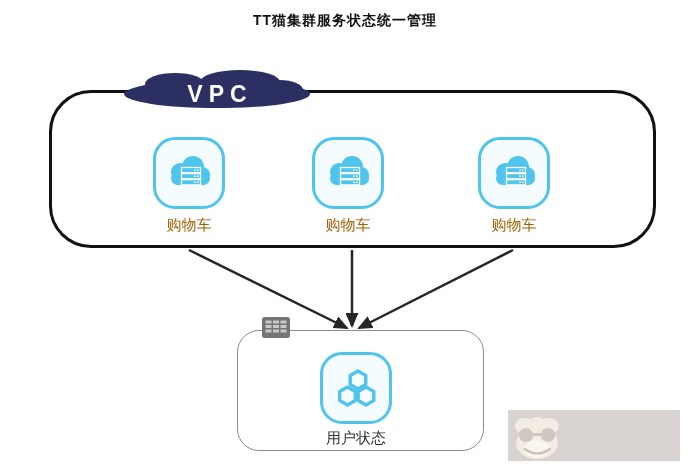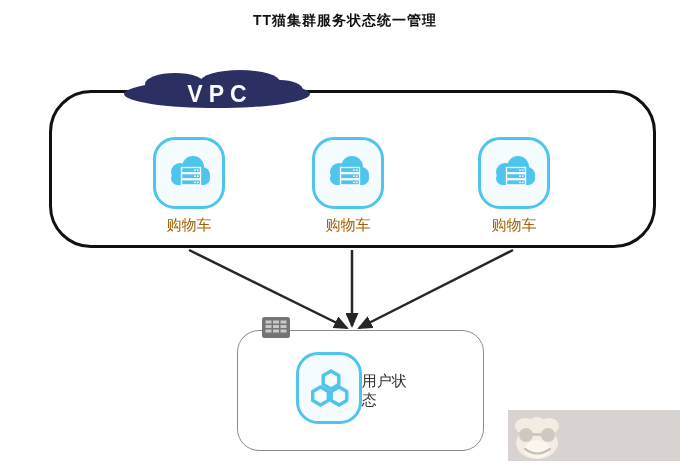--- a/index.html
+++ b/index.html
@@ -101,21 +101,21 @@
     width: 28px;
     height: 21px;
     z-index: 3;
   }
   .target-node {
     position: absolute;
     left: 296px;
     top: 352px;
     width: 120px;
     display: flex;
-    flex-direction: row;
+    flex-direction: column;
     align-items: center;
     z-index: 2;
   }
   .target-label {
     margin-top: 5px;
     font-size: 15px;
     color: #333333;
   }
   .watermark-band {
     position: absolute;

